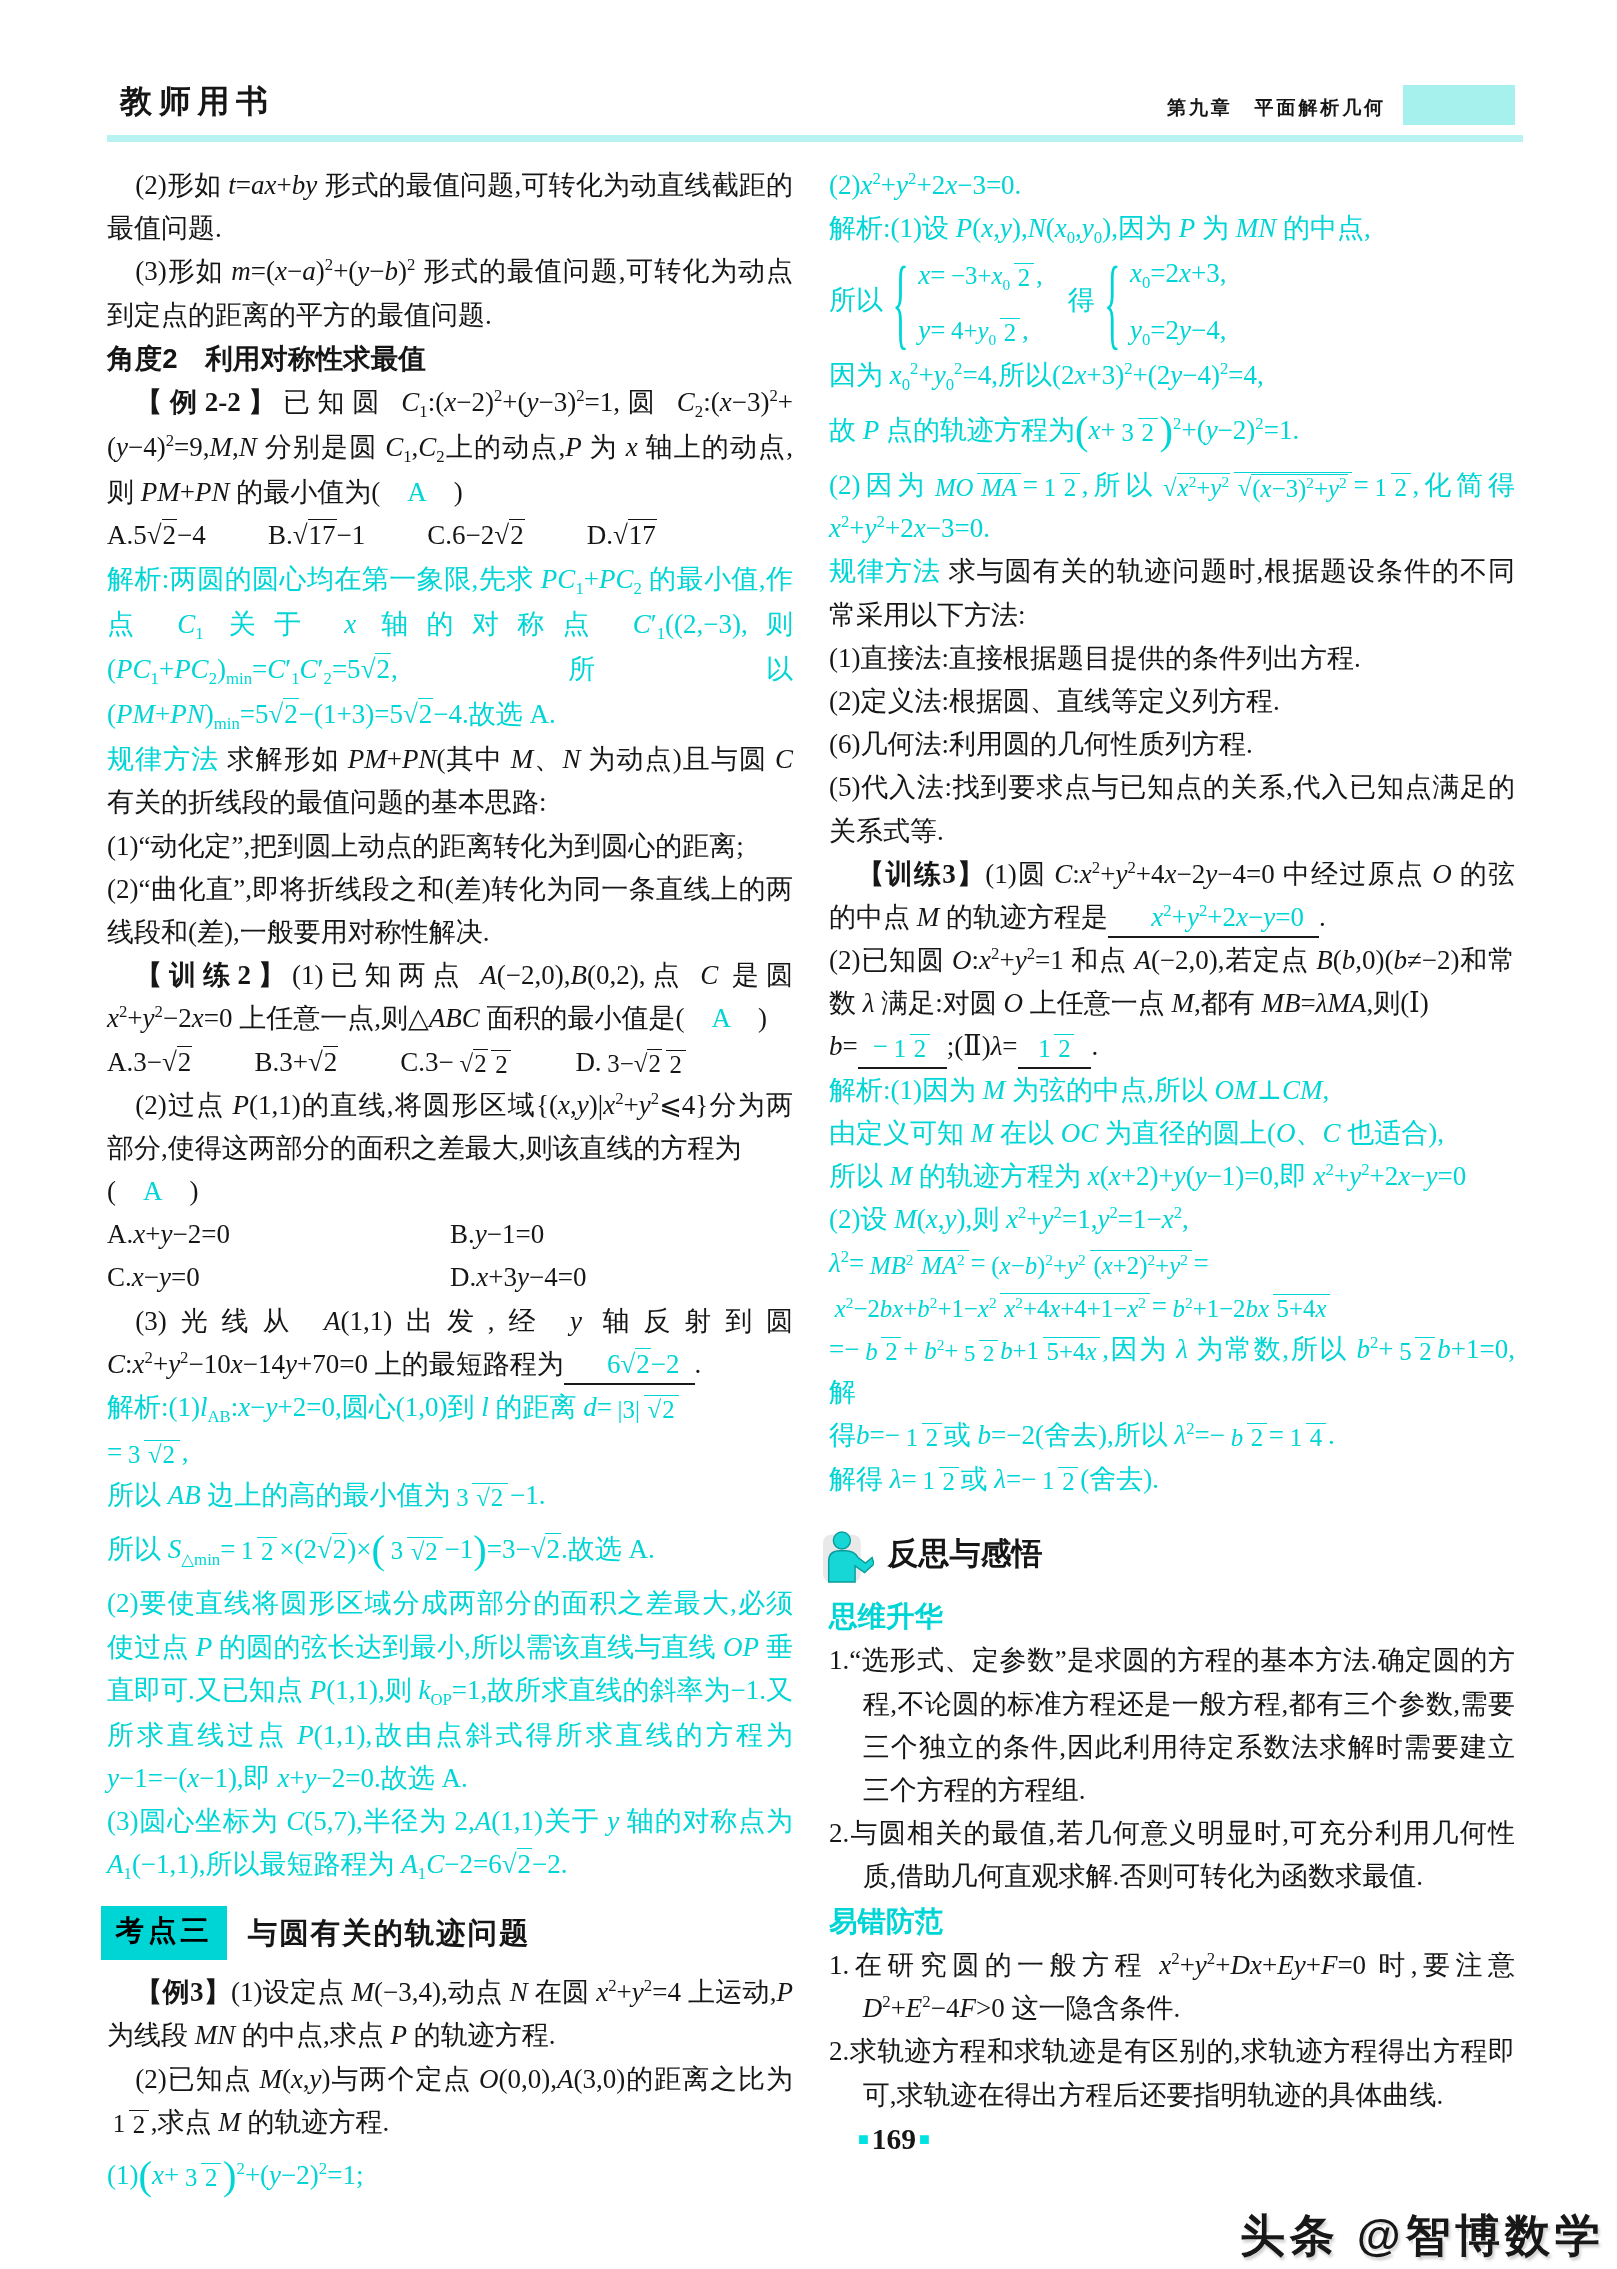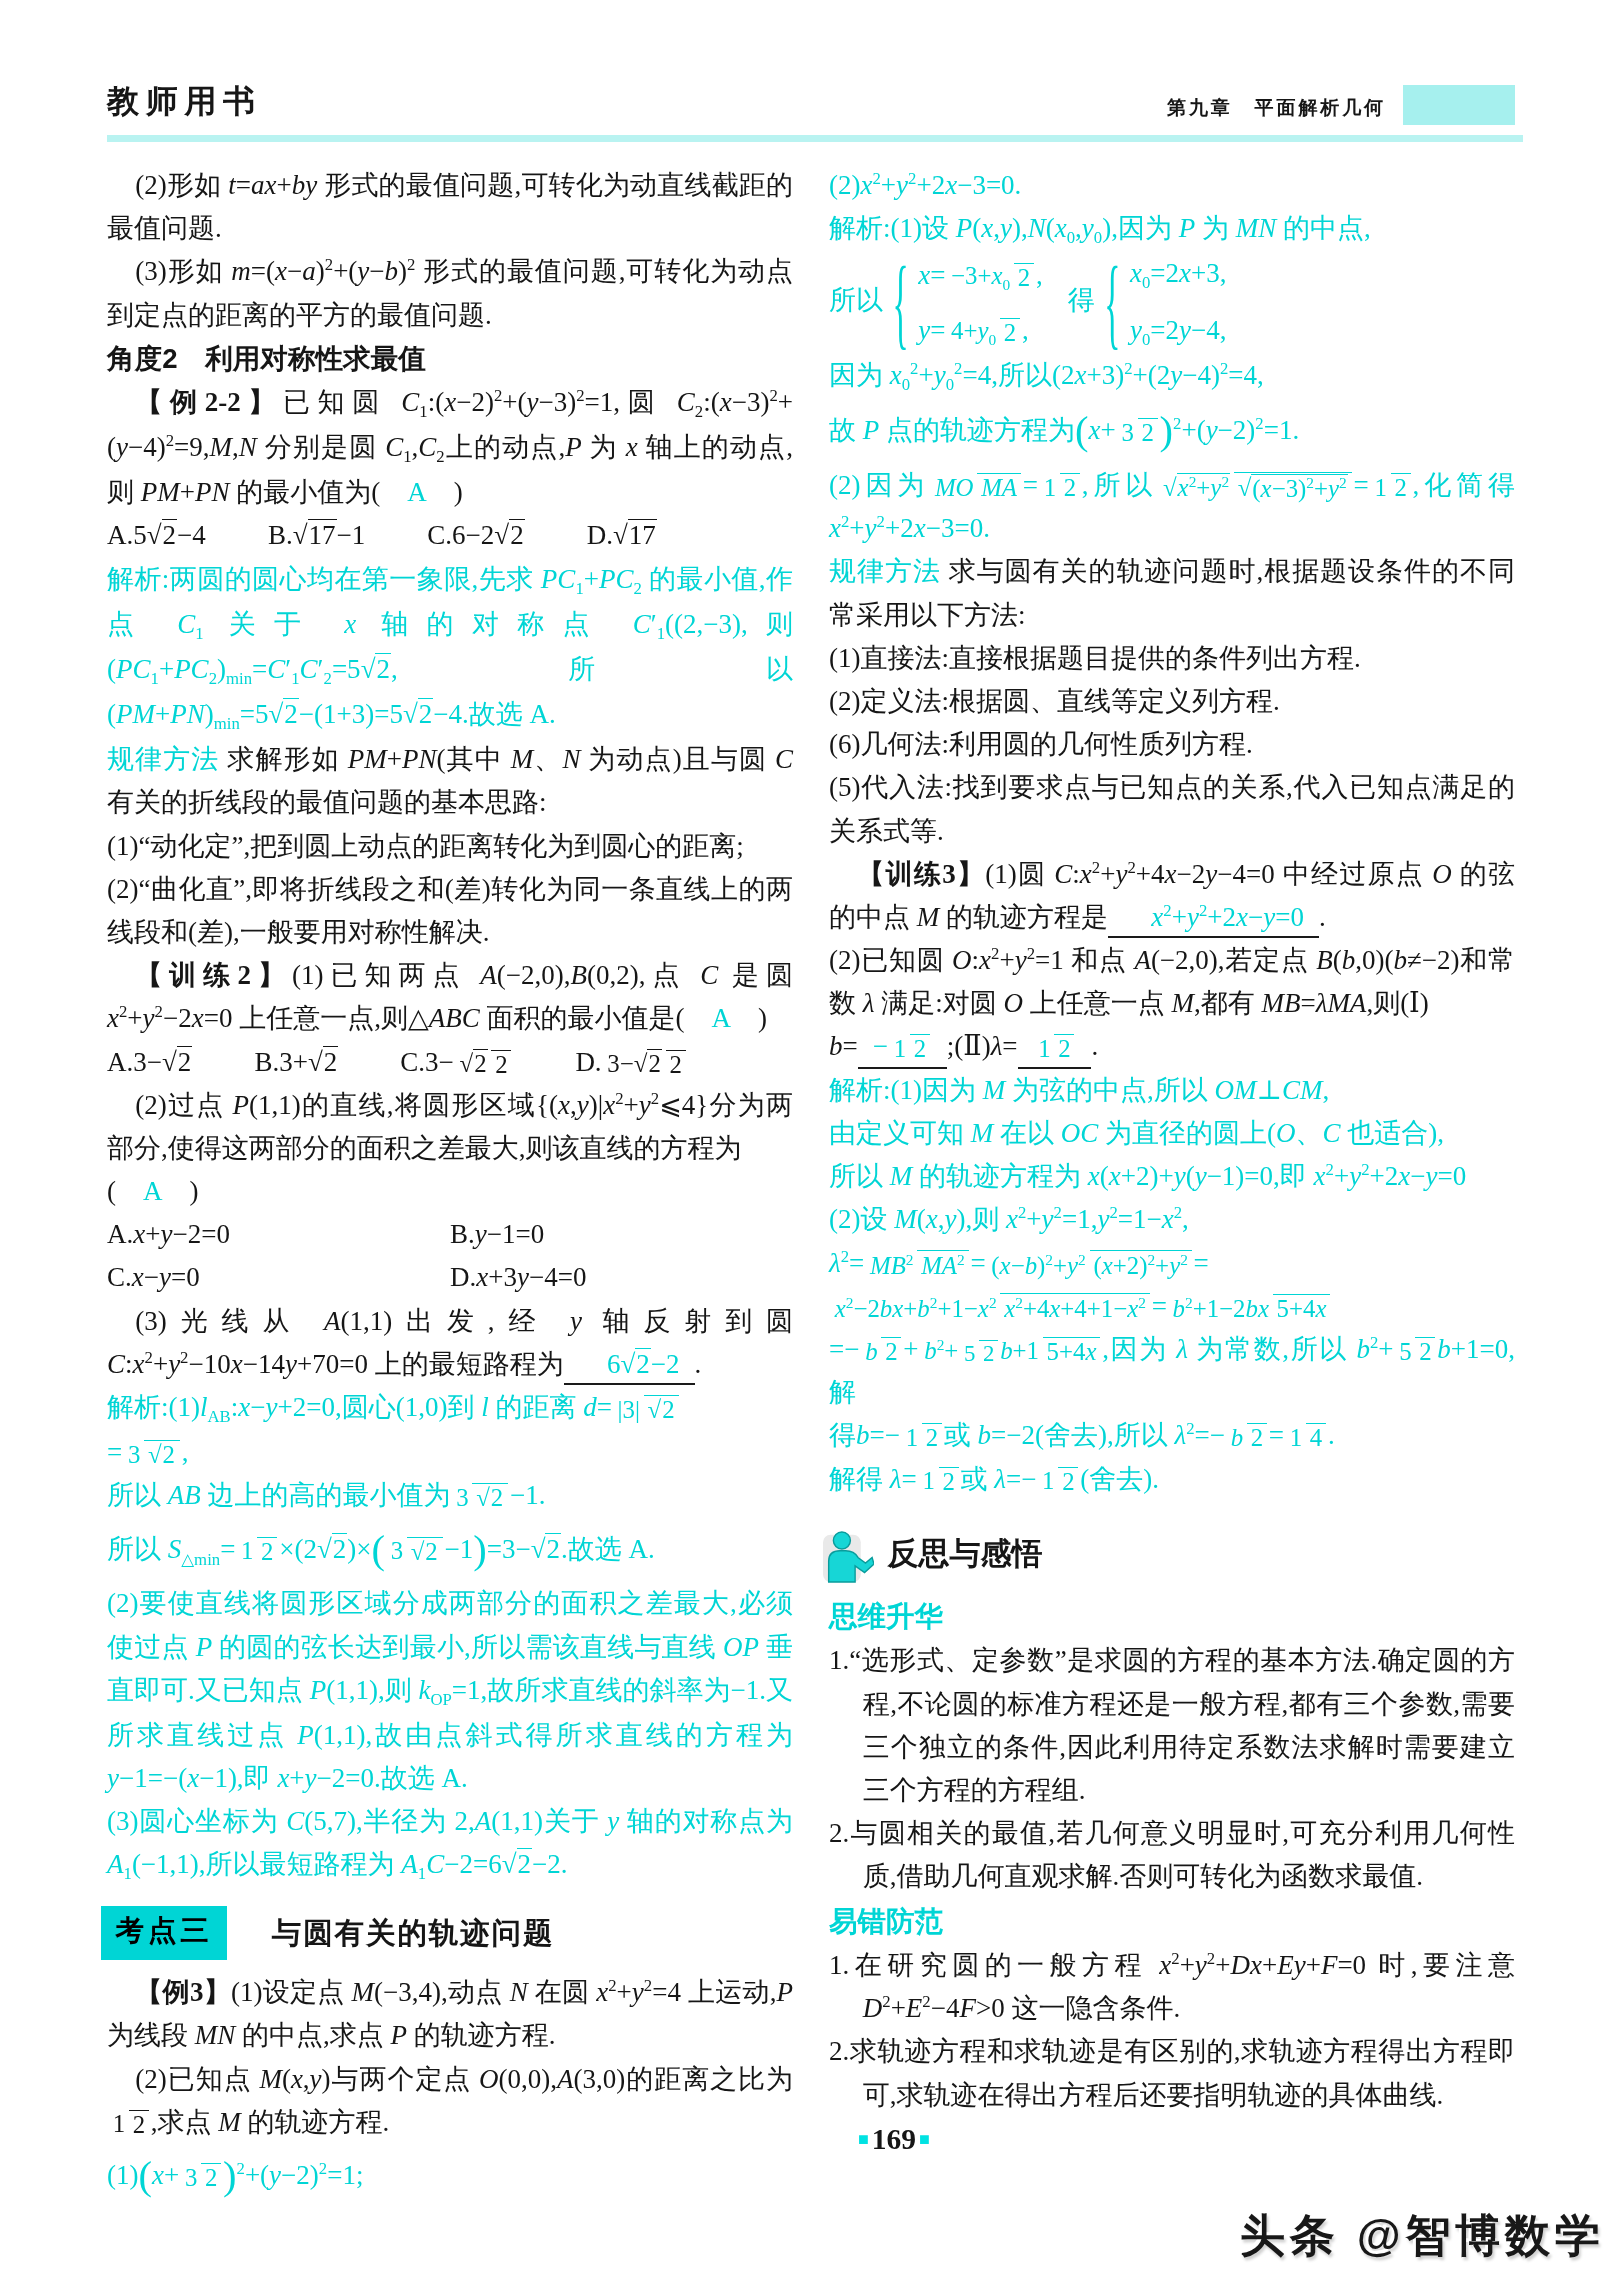--- a/index.html
+++ b/index.html
@@ -2,21 +2,21 @@
 <html style="--accent: #00d5d5; --pale: #b9f3f1; --block: #a6f0ee;font-size:15px"><head>
 <meta charset="utf-8">
 <style>
   :root{ --accent:#00d5d5; --pale:#b9f3f1; --block:#a6f0ee; --ink:#161616; }
   *{margin:0;padding:0;box-sizing:border-box;}
   html,body{background:#e8e8e8;}
   .page{position:relative;width:1618px;height:2269px;background:#ffffff;overflow:hidden;
         font-family:"Liberation Serif","DejaVu Serif",serif;color:var(--ink);}
   
   .hdr{position:absolute;top:72px;left:107px;width:1408px;height:68px;}
-  .h-left{position:absolute;left:0;top:7.6px;font-size:32px;font-weight:bold;letter-spacing:6.7px;
+  .h-left{position:absolute;left:13px;top:7.6px;font-size:32px;font-weight:bold;letter-spacing:6.7px;
           font-family:"Liberation Sans","DejaVu Sans",sans-serif;}
   .h-right{position:absolute;right:129px;top:23px;font-size:19px;font-weight:bold;letter-spacing:2.9px;
           font-family:"Liberation Sans","DejaVu Sans",sans-serif;}
   .h-block{position:absolute;right:0;top:13.3px;width:112px;height:40px;background:var(--block);}
   .h-rule{position:absolute;left:0;right:-7.6px;top:63px;height:6.7px;background:var(--pale);}
   
   .columns{position:absolute;top:164px;left:107px;width:1408px;display:flex;gap:36px;}
   .col{width:686px;font-size:27px;line-height:1.60;text-align:justify;}
   .col p{margin:0;}
   .ind{text-indent:1.05em;}
@@ -36,21 +36,21 @@
   .frac .d{border-top:1.9px solid currentColor;padding:0 3.8px;}
   .rt{white-space:nowrap;}
   .rad{border-top:1.7px solid currentColor;padding:0 1px;}
   .bigp{font-size:1.5em;vertical-align:-0.12em;font-weight:300;}
   .brace{display:inline-block;transform:scaleY(3.0);font-size:1.25em;font-weight:200;margin:0 9.5px;vertical-align:middle;}
   .sys{display:inline-flex;flex-direction:column;gap:11.4px;vertical-align:middle;text-align:left;margin-right:25px;text-indent:0;}
   
   .kaodian{display:flex;align-items:center;gap:21px;margin:17px 0 11.4px -5.7px;}
   .ktag{background:var(--accent);color:#000000;font-weight:bold;font-size:28.5px;padding:2.9px 14.3px 5.7px;letter-spacing:3.8px;
         font-family:"Liberation Sans","DejaVu Sans",sans-serif;}
-  .ktitle{font-weight:bold;font-size:29.5px;letter-spacing:1.9px;font-family:"Liberation Sans","DejaVu Sans",sans-serif;margin-left:24px;}
+  .ktitle{font-weight:bold;font-size:29.5px;letter-spacing:1.9px;font-family:"Liberation Sans","DejaVu Sans",sans-serif;}
   .reflect{display:flex;gap:13.3px;margin:28.5px 0 9.5px -5.7px;font-weight:bold;font-size:31px;
         font-family:"Liberation Sans","DejaVu Sans",sans-serif;}
   .cyh{color:var(--accent);font-weight:bold;font-size:28.5px;margin:7.6px 0 3.8px;
         font-family:"Liberation Sans","DejaVu Sans",sans-serif;}
   .li{padding-left:1.25em;text-indent:-1.25em;}
   
   .pagenum{position:absolute;left:858px;top:2123px;font-size:29.5px;font-weight:bold;display:flex;align-items:center;gap:2.9px;}
   .sq{color:#00e2e2;font-size:18px;font-weight:normal;}
   .watermark{position:absolute;right:13.3px;top:2174px;font-size:45px;font-weight:bold;letter-spacing:4.8px;
         color:#181818;text-shadow:-2.9px -2.9px 0 #ffffff,1.9px 2.9px 2.9px #cfcfcf;

